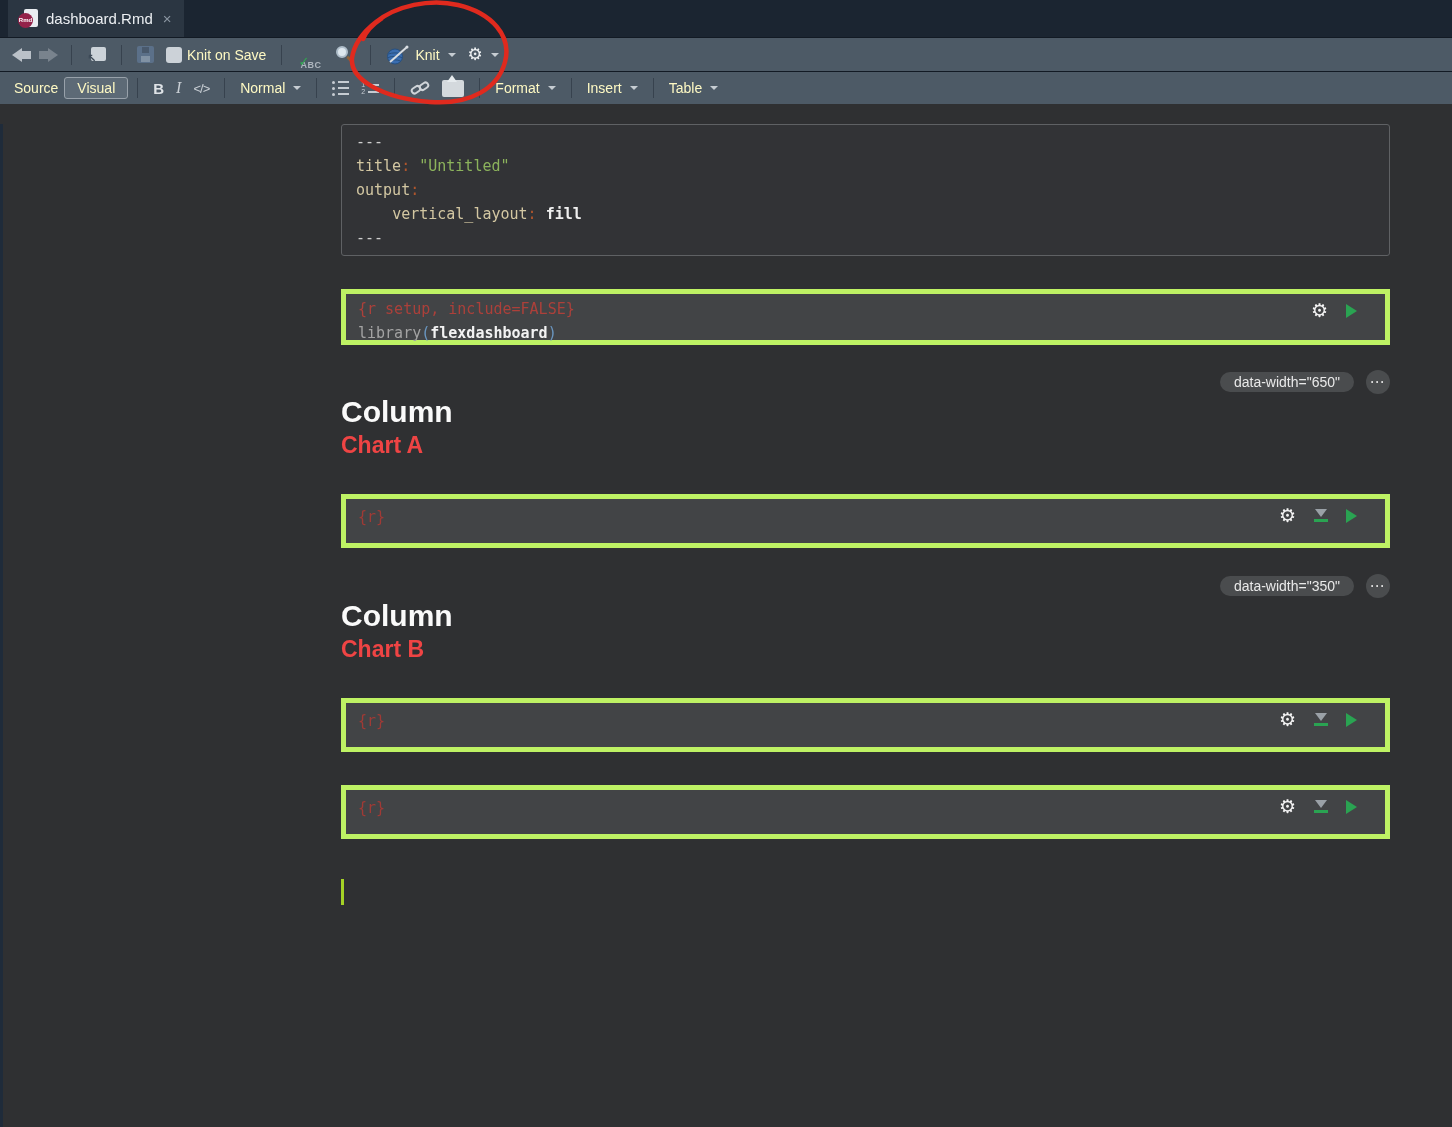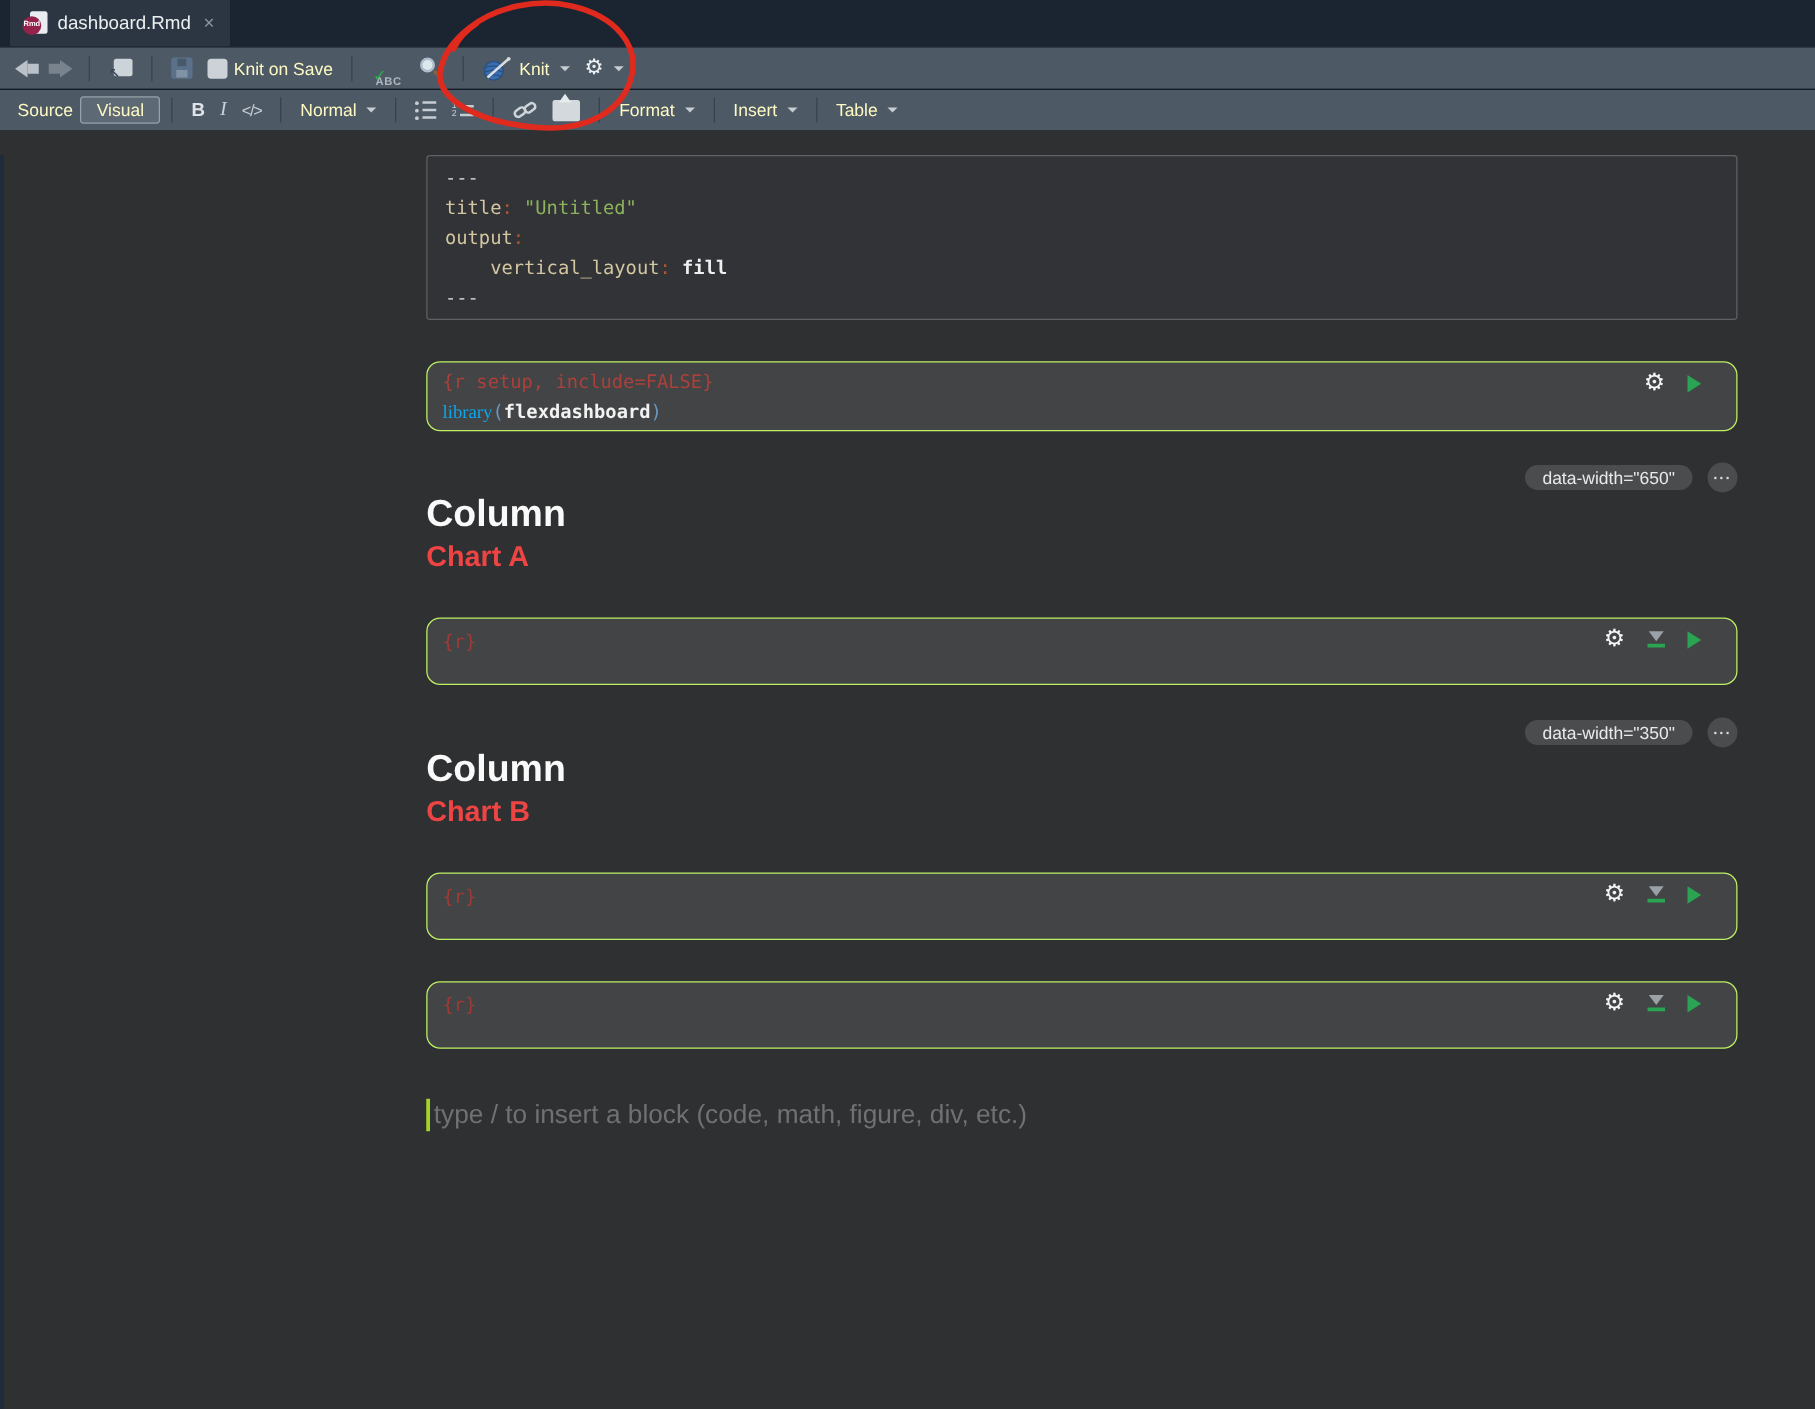--- a/index.html
+++ b/index.html
@@ -116,29 +116,29 @@
     padding:5px 14px; font-family:"DejaVu Sans Mono", monospace; font-size:15px; line-height:24px;
     color:#d8d8d8;
   }
   .tok-fence { color:#cfcfcf; }
   .tok-key { color:#d3c7a2; }
   .tok-colon { color:#b0562c; }
   .tok-string { color:#8cb35c; }
   .tok-value { color:#efefef; font-weight:bold; }
 
   .chunk {
-    position:relative; background:#424446; border:1px solid #bef264; border-radius:11px;
+    position:relative; background:#424446; border:5px solid #bef264; border-radius:0;
     font-family:"DejaVu Sans Mono", monospace; font-size:15px; line-height:24px;
     padding:3px 12px; cursor:text;
   }
   .chunk-setup { margin-top:33px; height:56px; }
   .chunk-empty { margin-top:34px; height:54px; padding-top:6px; }
   .tok-chunkhdr { color:#ac403a; }
   .tok-chunklabel { color:#a03a35; }
-  .tok-call { color:#0ea5e9;font-family:Liberation Serif, serif; }
+  .tok-call { color:#a3a3a3; }
   .tok-paren { color:#6a96c0; }
   .tok-arg { color:#f2f2f2; font-weight:bold; }
 
   .chunk-actions { position:absolute; top:7px; right:28px; display:flex; align-items:center; gap:18px; }
   .chunk .gear-icon { font-size:19px; color:#f4f4f4; }
   .run-above { display:flex; flex-direction:column; align-items:center; cursor:pointer; }
   .run-above .tri { width:0; height:0; border-left:6px solid transparent; border-right:6px solid transparent;
                     border-top:8px solid #9aa1a7; }
   .run-above .bar { width:14px; height:3px; background:#2aa352; margin-top:2px; }
   .play { width:0; height:0; border-top:7px solid transparent; border-bottom:7px solid transparent;
@@ -386,21 +386,20 @@
         <span class="run-above">
             <span class="tri"></span>
             <span class="bar"></span>
           </span>
         <span class="play"></span>
       </div>
     </div>
 
     <div class="placeholder-row">
       <span class="text-cursor"></span>
-      <span class="placeholder-text">type / to insert a block (code, math, figure, div, etc.)</span>
     </div>
 
   </div>
 </div>
 
 <svg class="annotation-svg" width="620" height="130" viewBox="0 0 620 130">
   <path d="M352 58 C350 79 381 98 430 102 C471 105 498 88 505 62 C512 36 492 13 458 5 C430 -2 396 6 376 22 C363 32 354 45 352 58 M381 19 C372 25 366 32 363 39" fill="none" stroke="#e02a1e" stroke-width="4.5" stroke-linecap="round"></path>
 </svg>
 
 </body></html>

